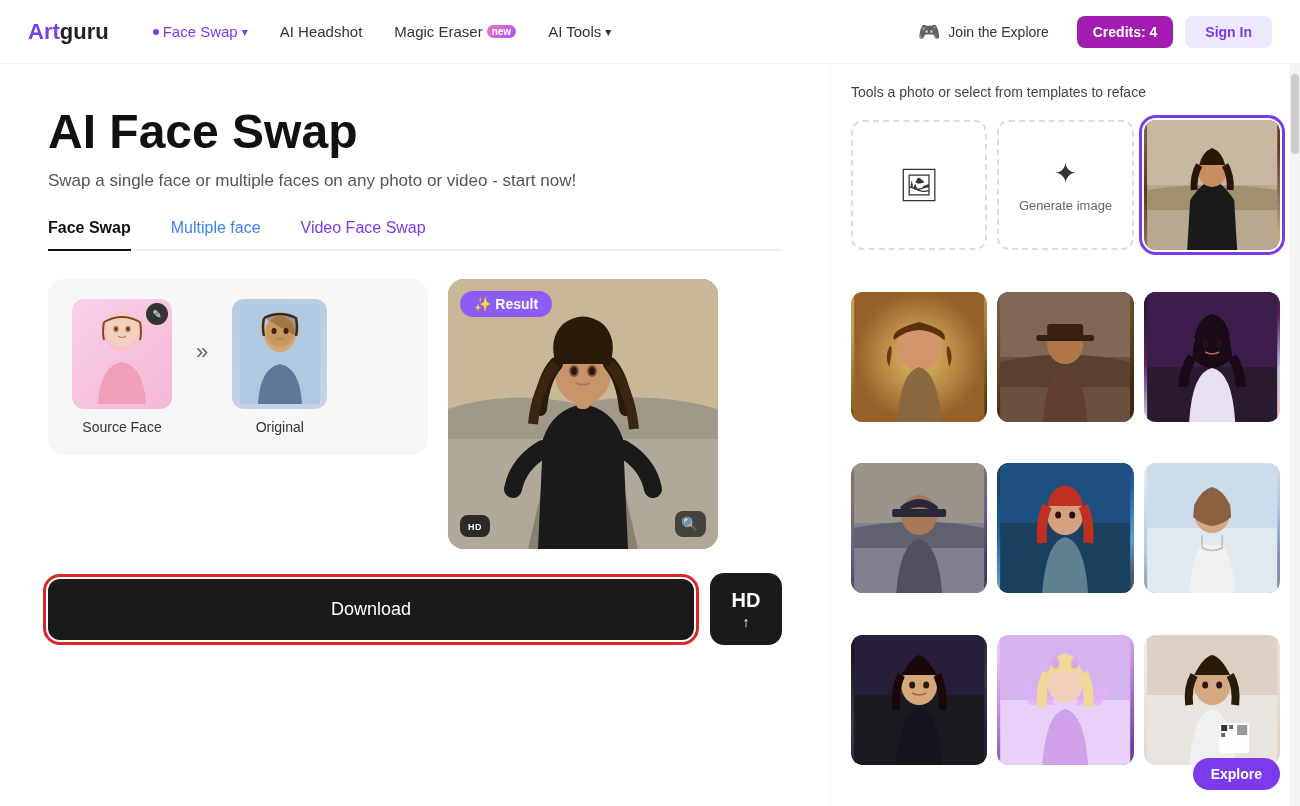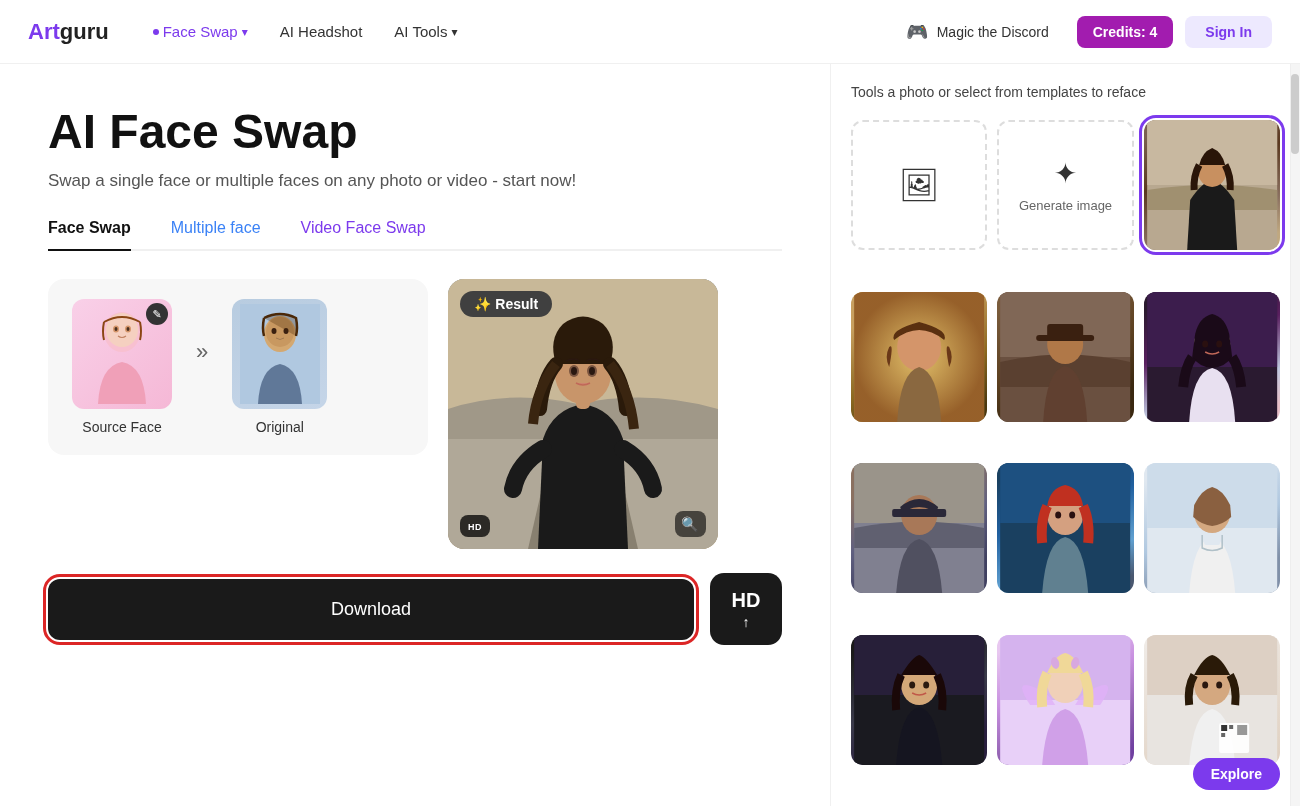--- a/index.html
+++ b/index.html
@@ -79,21 +79,21 @@
     .arrow-icon { font-size: 22px; color: #666; margin: 0 4px; margin-bottom: 30px; }
     .original-img {
       width: 95px; height: 110px; border-radius: 12px;
       background: linear-gradient(160deg, #b8cce0 0%, #c5d5e8 100%);
       display: flex; align-items: center; justify-content: center; overflow: hidden;
     }
 
     
     .result-wrapper { position: relative; margin-left: 20px; }
     .result-badge {
-      position: absolute; top: 12px; left: 12px; background: #404040; color: #fff;
+      position: absolute; top: 12px; left: 12px; background: #8b5cf6; color: #fff;
       padding: 5px 14px; border-radius: 20px; font-size: 14px; font-weight: 600; z-index: 2;
       display: flex; align-items: center; gap: 6px;
     }
     .result-img {
       width: 270px; height: 270px; border-radius: 16px; overflow: hidden;
       background: linear-gradient(160deg, #87a0b8 0%, #6d8aa5 30%, #8b7355 60%, #a89060 100%);
       display: flex; align-items: center; justify-content: center;
     }
     .hd-badge-bottom {
       position: absolute; bottom: 12px; left: 12px; background: rgba(0,0,0,0.75);
@@ -187,29 +187,33 @@
   </div>
   <nav class="nav">
     <div class="nav-item active">
       <span class="dot"></span>
       <span>Face Swap</span>
       <span style="font-size:12px;">▾</span>
     </div>
     <div class="nav-item">
       <span>AI Headshot</span>
     </div>
+    <div class="nav-item" style="position:relative;">
+      <span>Magic Eraser</span>
+      <span class="nav-badge">new</span>
+    </div>
     <div class="nav-item">
       <span>AI Tools</span>
       <span style="font-size:12px;">▾</span>
     </div>
   </nav>
   <div class="header-right">
     <div class="discord-btn">
       <span class="discord-icon">🎮</span>
-      <span>Magic the Discord</span>
+      <span>Join the Explore</span>
     </div>
     <button class="credits-btn">Credits: 4</button>
     <button class="signin-btn">Sign In</button>
   </div>
 </header>
 
 <div class="main">
 
   <div class="content">
     <h1 class="page-title">AI Face Swap</h1>

